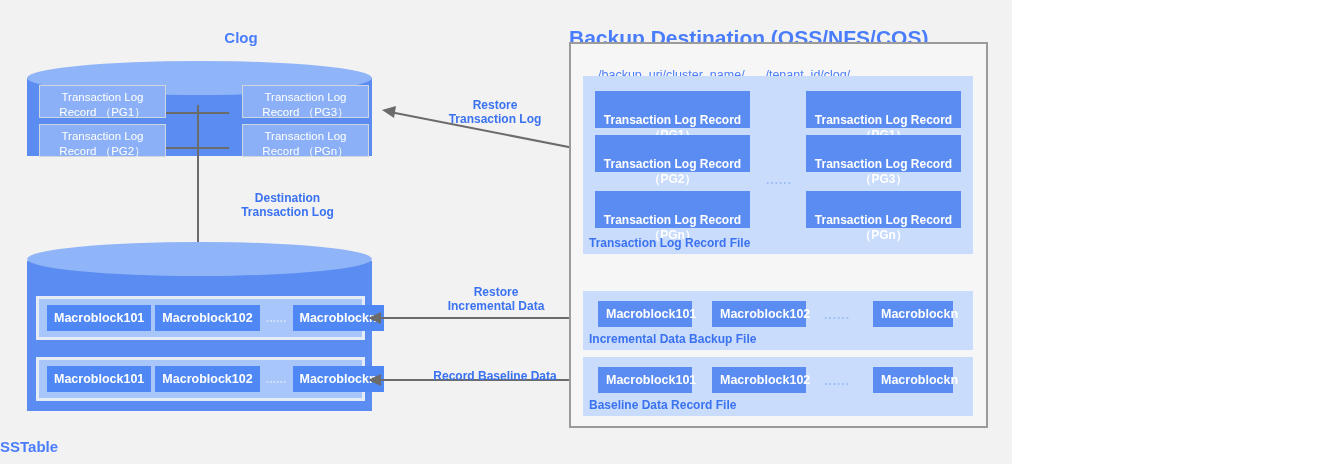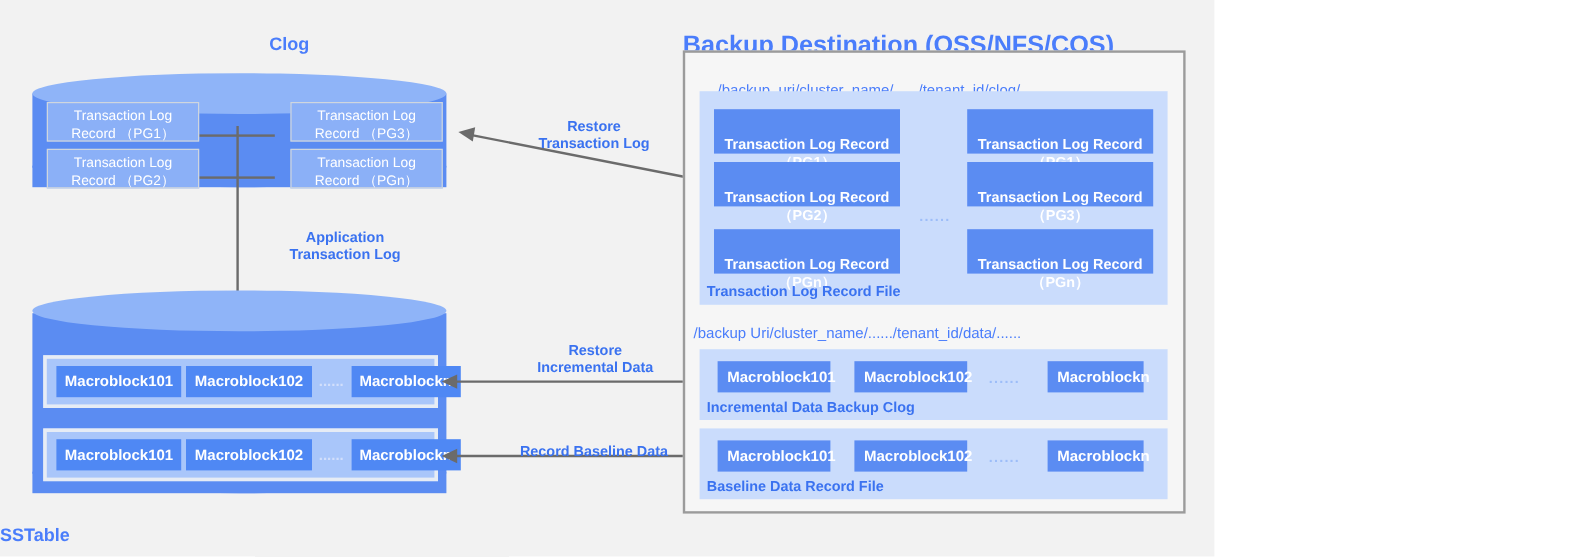--- a/index.html
+++ b/index.html
@@ -235,21 +235,21 @@
 
   <div class="clog-rec" style="left:39px;  top:85px;  width:127px; height:33px;">Transaction Log
 Record （PG1）</div>
   <div class="clog-rec" style="left:242px; top:85px;  width:127px; height:33px;">Transaction Log
 Record （PG3）</div>
   <div class="clog-rec" style="left:39px;  top:124px; width:127px; height:33px;">Transaction Log
 Record （PG2）</div>
   <div class="clog-rec" style="left:242px; top:124px; width:127px; height:33px;">Transaction Log
 Record （PGn）</div>
 
-  <div class="arrow-label" style="left:215px; top:191px; width:145px;">Application
+  <div class="arrow-label" style="left:215px; top:191px; width:145px;">Destination
 Transaction Log</div>
 
   <div class="cylinder" id="sstable-cyl">
     <div class="cyl-bottom"></div>
     <div class="cyl-body"></div>
     <div class="cyl-top"></div>
   </div>
 
   <div class="sst-row" style="left:36px; top:296px; width:329px; height:44px;">
     <span class="mb">Macroblock101</span>
@@ -300,28 +300,27 @@
 （PG1）</div>
   <div class="tlr" style="left:806px; top:135px; width:155px; height:37px;">Transaction Log Record
 （PG3）</div>
   <div class="tlr" style="left:806px; top:191px; width:155px; height:37px;">Transaction Log Record
 （PGn）</div>
 
   <div class="dots-mid" style="left:766px; top:173px;">......</div>
 
   <div class="file-caption" style="left:589px; top:236px;">Transaction Log Record File</div>
 
-  <div class="path-label" style="left:578px; top:271px;">/backup Uri/cluster_name/....../tenant_id/data/......</div>
 
   <div class="file-block" style="left:583px; top:291px; width:390px; height:59px;"></div>
   <div class="bk-mb" style="left:598px; top:301px; width:94px;">Macroblock101</div>
   <div class="bk-mb" style="left:712px; top:301px; width:94px;">Macroblock102</div>
   <div class="dots-mid" style="left:824px; top:308px;">......</div>
   <div class="bk-mb" style="left:873px; top:301px; width:80px;">Macroblockn</div>
-  <div class="file-caption" style="left:589px; top:332px;">Incremental Data Backup Clog</div>
+  <div class="file-caption" style="left:589px; top:332px;">Incremental Data Backup File</div>
 
   <div class="file-block" style="left:583px; top:357px; width:390px; height:59px;"></div>
   <div class="bk-mb" style="left:598px; top:367px; width:94px;">Macroblock101</div>
   <div class="bk-mb" style="left:712px; top:367px; width:94px;">Macroblock102</div>
   <div class="dots-mid" style="left:824px; top:374px;">......</div>
   <div class="bk-mb" style="left:873px; top:367px; width:80px;">Macroblockn</div>
   <div class="file-caption" style="left:589px; top:398px;">Baseline Data Record File</div>
 
 </div>
 

